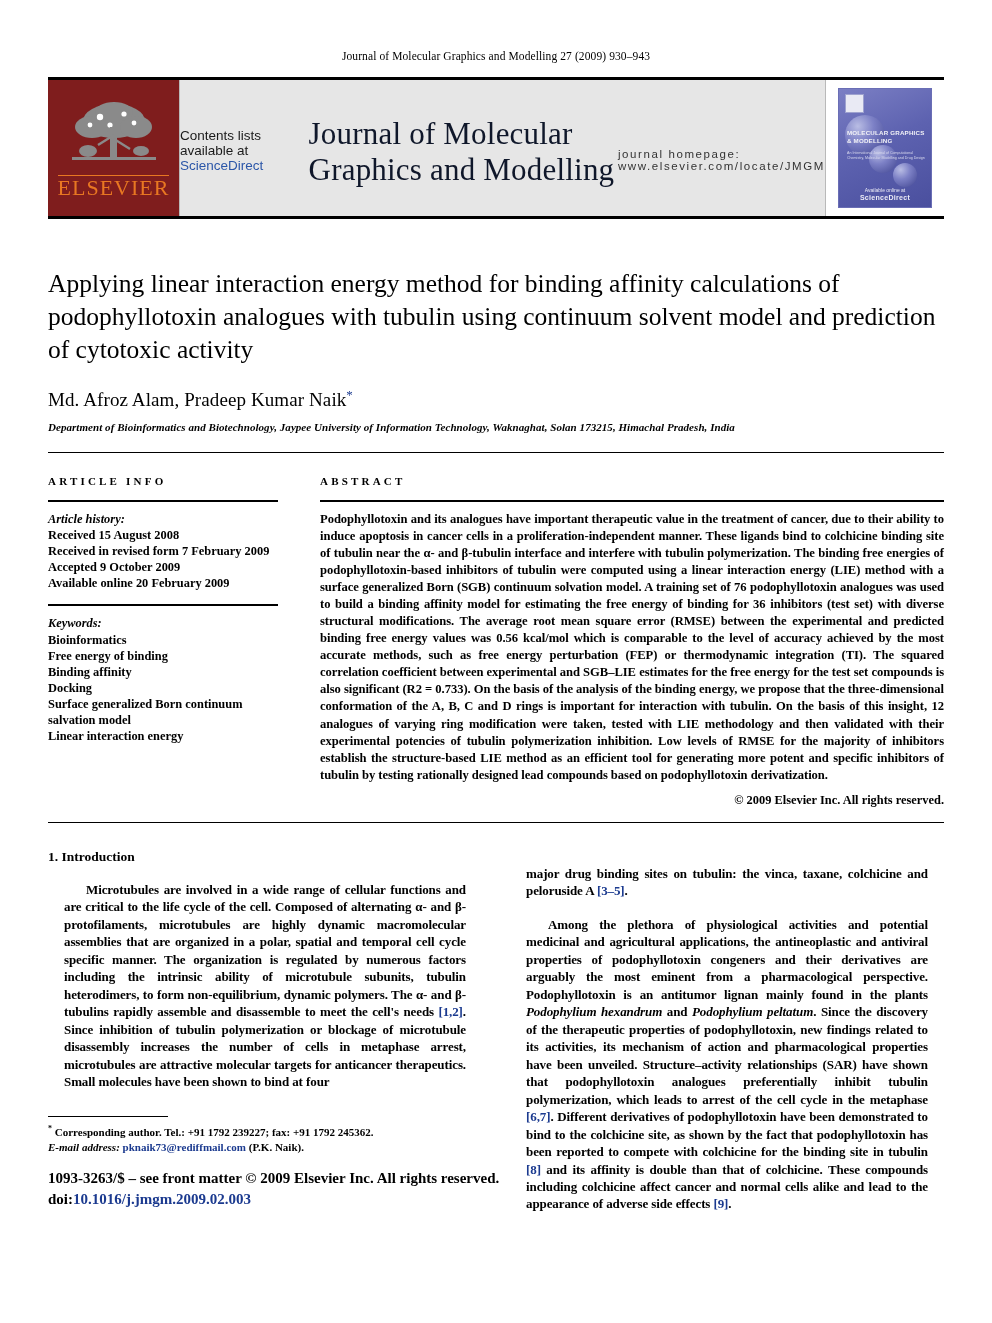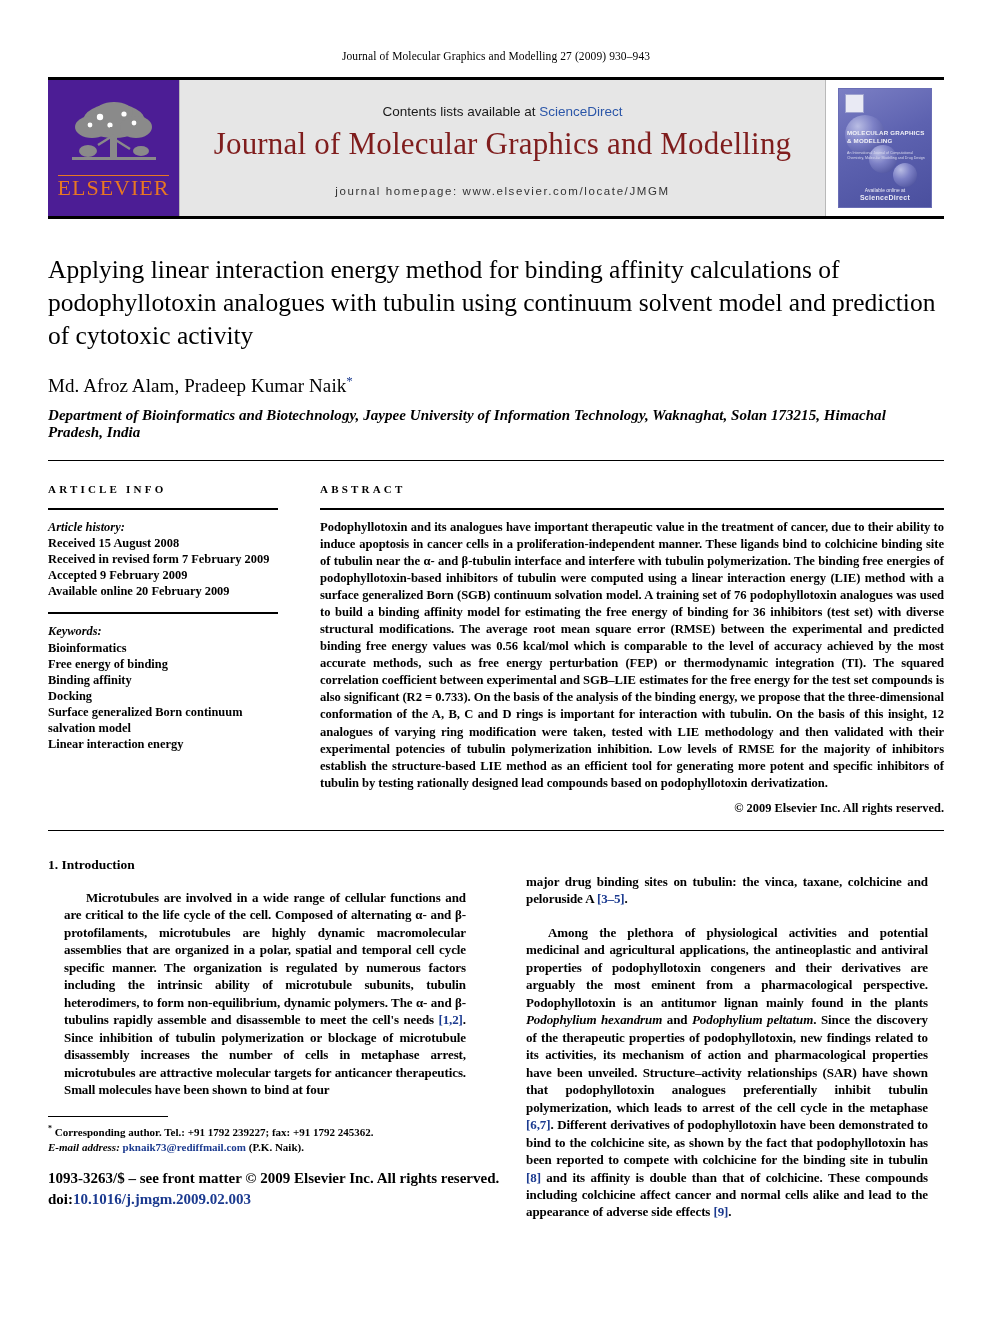--- a/index.html
+++ b/index.html
@@ -41,57 +41,57 @@
     align-items: stretch;
   }
   .mast-logo {
     width: 132px;
     flex: none;
     border-right: 1px solid #b9b9b9;
     display: flex;
     flex-direction: column;
     align-items: center;
     justify-content: center;
-    background: #4c1d95;
+    background: #7f1d1d;
     padding: 4px 0 2px;
     box-sizing: border-box;
   }
   .elsevier-word {
     font-family: "Liberation Serif", serif;
     font-size: 22px;
     letter-spacing: 1px;
     color: #E87722;
     font-weight: 400;
     line-height: 1;
     margin-top: 2px;
     border-top: 1px solid #E87722;
     padding-top: 1px;
   }
   .mast-center {
     flex: 1 1 auto;
     background: #e6e6e6;
     display: flex;
-    flex-direction: column;
+    flex-direction: row;
     align-items: center;
     justify-content: center;
     position: relative;
   }
   .contents-line {
     font-family: "Liberation Sans", sans-serif;
     font-size: 13.5px;
     color: #1a1a1a;
     margin-top: 4px;
   }
   .contents-line .sd {
     color: #2b56a8;
   }
   .journal-name {
     font-family: "Liberation Serif", serif;
     font-size: 31px;
-    color: #7f1d1d;
+    color: #0f172a;
     margin-top: 7px;
     letter-spacing: 0.2px;
   }
   .homepage {
     font-family: "Liberation Sans", sans-serif;
     font-size: 11.5px;
     color: #333;
     margin-top: 23px;
     letter-spacing: 1.6px;
   }
@@ -161,42 +161,42 @@
   .cover-foot .big {
     display: block;
     font-size: 7px;
     font-weight: bold;
     letter-spacing: 0.3px;
     margin-top: 1px;
   }
 
   
   .title-block {
-    padding-top: 34px;
+    padding-top: 48px;
   }
   .article-title {
     font-family: "Liberation Serif", serif;
     font-size: 25.5px;
     line-height: 1.30;
     color: #000;
     margin: 0;
     font-weight: normal;
   }
   .authors {
     font-size: 19px;
     margin-top: 21px;
     letter-spacing: 0.1px;
   }
   .authors .star {
     color: #1b3a8f;
     font-size: 13px;
     vertical-align: super;
   }
   .affiliation {
-    font-size: 15px;
+    font-size: 11px;
     font-style: italic;
     font-weight: bold;
     margin-top: 9px;
     letter-spacing: 0.05px;
   }
   .title-rule {
     border-bottom: 1px solid #000;
     margin-top: 19px;
   }
 
@@ -395,21 +395,21 @@
 
   <div class="info-abstract">
 
     <div class="col-info">
       <div class="sec-label">ARTICLE INFO</div>
       <div class="rule-thick"></div>
       <div class="info-group">
         <div class="ig-title">Article history:</div>
         <div>Received 15 August 2008</div>
         <div>Received in revised form 7 February 2009</div>
-        <div>Accepted 9 February 2009</div>
+        <div>Accepted 9 October 2009</div>
         <div>Available online 20 February 2009</div>
       </div>
       <div class="info-sep"></div>
       <div class="info-group">
         <div class="ig-title">Keywords:</div>
         <div>Bioinformatics</div>
         <div>Free energy of binding</div>
         <div>Binding affinity</div>
         <div>Docking</div>
         <div>Surface generalized Born continuum</div>

